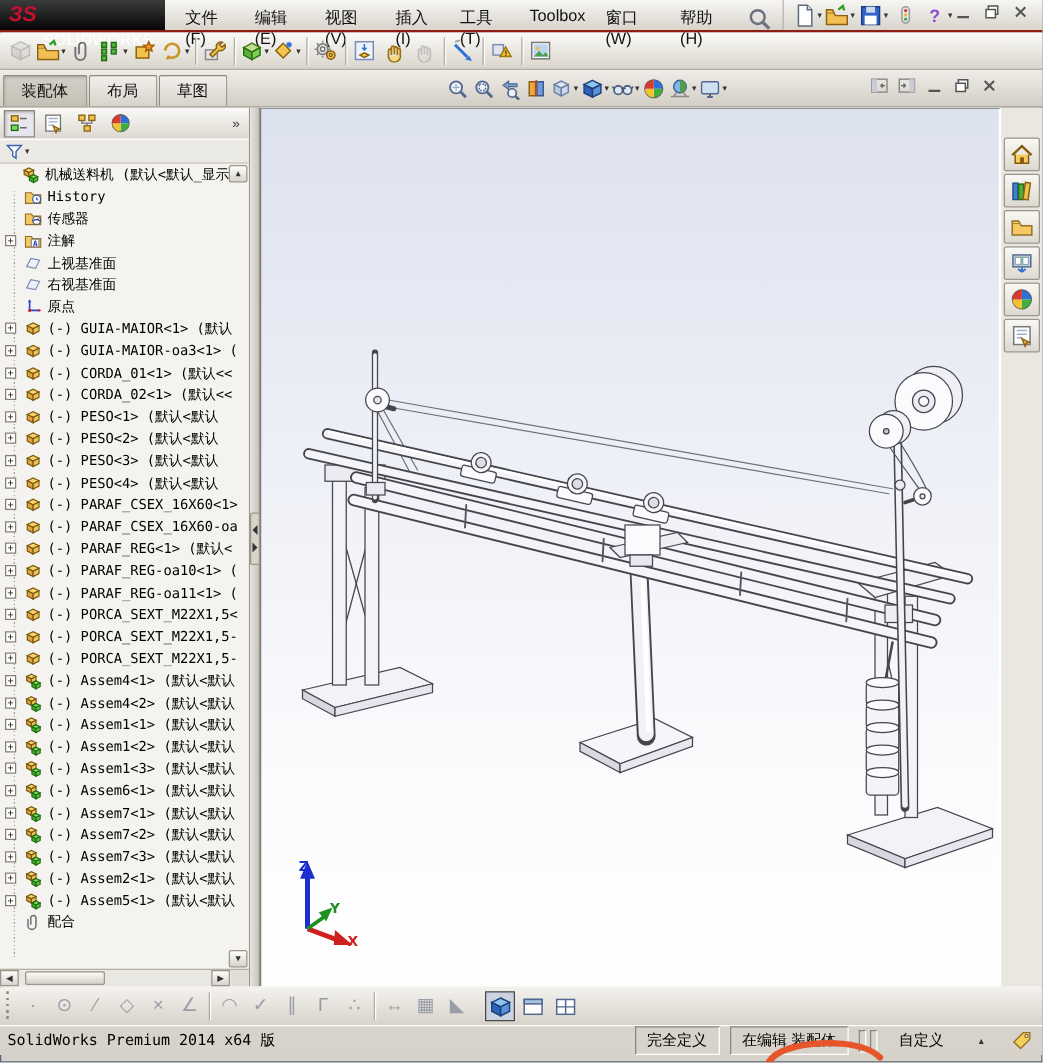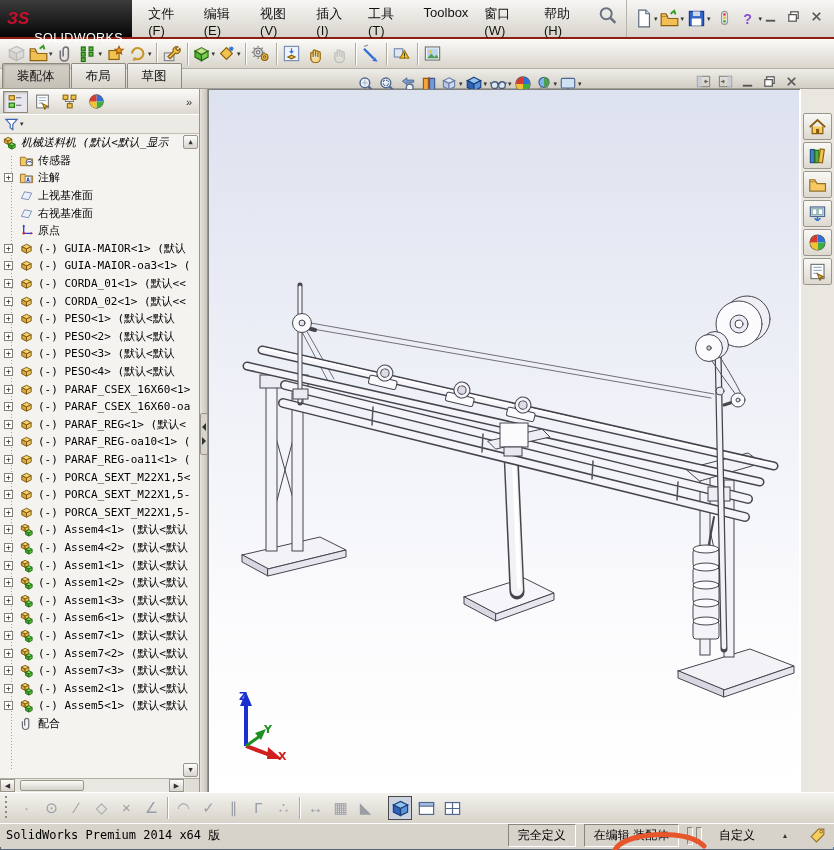--- a/index.html
+++ b/index.html
@@ -2,21 +2,21 @@
 <html><head>
 <meta charset="utf-8">
 <style>
   * { margin:0; padding:0; box-sizing:border-box; }
   html,body { width:834px; height:850px; overflow:hidden;
     font-family:"Liberation Sans", sans-serif; background:#d6d2ca; }
   .window { position:relative; width:834px; height:850px;
     box-shadow: inset 0 0 0 1px #55677f; }
 
   
-  .titlebar { height:37px; display:flex; align-items:stretch;
+  .titlebar { height:24px; display:flex; align-items:stretch;
     background:linear-gradient(#f7f6f4,#d8d4cc); }
   .logo { width:138px; background:linear-gradient(#3c3c3c,#060606);
     display:flex; align-items:center; padding-left:7px; gap:5px; }
   .logo .mark { color:#c8102e; font-weight:bold; font-style:italic; font-size:17px; }
   .logo .brand { color:#fff; font-weight:normal; font-size:12.5px; letter-spacing:.4px;margin-top:39px; }
   .menubar { display:flex; margin-left:8px; font-size:13px; color:#111; }
   .menu { padding:5px 8px; cursor:default; }
   .tbsearch { width:22px; height:22px; margin:4px 2px 0 4px; }
   .qat { display:flex; align-items:center; margin-left:6px; gap:1px;
     border-left:1px solid #b7b3aa; padding-left:6px; }
@@ -28,21 +28,21 @@
   .toolbar2 { height:30px; display:flex; align-items:center; padding-left:4px;
     background:linear-gradient(#fbfaf8,#d9d5cc); border-bottom:1px solid #b3afa5; }
   .tbtn { min-width:24px; height:24px; display:flex; align-items:center;
     justify-content:center; border:1px solid transparent; border-radius:2px; }
   .tbtn .ic { width:19px; height:19px; }
   .tbtn.disabled { opacity:.45; filter:grayscale(1); }
   .drop { font-size:7px; color:#333; margin-left:1px; }
   .sep { width:1px; height:22px; background:#aeaaa0; box-shadow:1px 0 0 #fff; margin:0 3px; }
 
   
-  .row3 { position:relative; height:20px;
+  .row3 { position:relative; height:30px;
     background:linear-gradient(#efede8,#d2cec5); border-bottom:1px solid #a39e93; }
   .cmtabs { position:absolute; left:2px; bottom:0; display:flex; }
   .cmtab { padding:4px 14px 3px; font-size:12.5px; margin-right:1px; cursor:default;
     border:1px solid #8d897f; border-bottom:none; border-radius:2px 2px 0 0;
     background:linear-gradient(#f2f0ec,#d7d3ca); color:#111; }
   .cmtab.active { background:linear-gradient(#d4d0c7,#c4c0b6); box-shadow:inset 1px 1px 2px #aaa69c; }
   .headsup { position:absolute; left:355px; top:2px; display:flex; align-items:center; }
   .headsup .tbtn { min-width:21px; height:25px; }
   .headsup .tbtn .ic { width:18px; height:18px; }
   .docbtns { position:absolute; right:34px; top:5px; display:flex; gap:5px; }
@@ -64,21 +64,21 @@
   .filterbar { height:20px; display:flex; align-items:center; padding:0 4px;
     background:#eceae4; border-top:1px solid #fff; border-bottom:1px solid #c2beb4; }
   .filterbar .ic { width:15px; height:15px; }
 
   .tree { position:relative; flex:1; overflow:hidden; background:#f4f3ef;
     font:11px "DejaVu Sans Mono", monospace; color:#000; }
   .tree::before { content:""; position:absolute; left:11px; top:22px; bottom:8px; width:1px;
     background:repeating-linear-gradient(to bottom,#a2a29c 0 1px,transparent 1px 3px); }
   .trow { display:flex; align-items:center; height:17.6px; white-space:nowrap;
     padding-left:4px; position:relative; }
-  .trow.root { padding-left:2px;font-style:italic; }
+  .trow.root { padding-left:17px; }
   .expslot { width:15px; display:flex; align-items:center; }
   .exp { width:9px; height:9px; border:1px solid #848078; background:#fff;
     font:8px/8px "DejaVu Sans Mono",monospace; text-align:center; color:#222; }
   .trow .ic { width:15px; height:15px; flex:none; margin-right:4px; }
   .tlabel { overflow:hidden; }
   .scrbtn { position:absolute; right:1px; width:15px; height:14px; font-size:7px;
     display:flex; align-items:center; justify-content:center; color:#333;
     background:linear-gradient(#fdfdfc,#d8d4cc); border:1px solid #9a968c; border-radius:2px; }
   .hscroll { height:14px; display:flex; align-items:center;
     background:#e9e7e1; border-top:1px solid #b3afa5; position:relative; }
@@ -495,20 +495,29 @@
       <div class="trow root">
             <svg class="ic" viewBox="0 0 16 16">
               <path d="M2.5 4.5 L6.5 2.5 L10.5 4.5 L6.5 6.5 Z" fill="#f7d36b" stroke="#7a570e"></path>
               <path d="M2.5 4.5 L6.5 6.5 V10 L2.5 8 Z" fill="#dca73e" stroke="#7a570e"></path>
               <path d="M10.5 4.5 L6.5 6.5 V10 L10.5 8 Z" fill="#eec35a" stroke="#7a570e"></path>
               <path d="M7 10 L10.5 8.2 L14 10 L10.5 11.8 Z" fill="#7fd75c" stroke="#1e6e12"></path>
               <path d="M7 10 L10.5 11.8 V15 L7 13.2 Z" fill="#47a52e" stroke="#1e6e12"></path>
               <path d="M14 10 L10.5 11.8 V15 L14 13.2 Z" fill="#63c244" stroke="#1e6e12"></path>
             </svg>
             <span class="tlabel">机械送料机  (默认&lt;默认_显示</span>
+          </div>
+          <div class="trow">
+            <span class="expslot"></span>
+            <svg class="ic" viewBox="0 0 16 16">
+              <path d="M1.5 4.5 h5 l1.2 1.8 h6.8 v7.2 h-13 Z" fill="#f6c963" stroke="#93702a"></path>
+              <circle cx="11" cy="10" r="3.4" fill="#fff" stroke="#2855b0"></circle>
+              <path d="M11 8.3 V10 l1.4 .9" fill="none" stroke="#2855b0"></path>
+            </svg>
+            <span class="tlabel">History</span>
           </div>
           <div class="trow">
             <span class="expslot"></span>
             <svg class="ic" viewBox="0 0 16 16">
               <path d="M1.5 4.5 h5 l1.2 1.8 h6.8 v7.2 h-13 Z" fill="#f6c963" stroke="#93702a"></path>
               <circle cx="11" cy="10" r="3.4" fill="#fff" stroke="#555"></circle>
               <path d="M11 10 L12.8 8.6" stroke="#c33"></path>
               <path d="M8 10.8 a3.4 3.4 0 0 1 6 0" fill="none" stroke="#2855b0"></path>
             </svg>
             <span class="tlabel">传感器</span>

